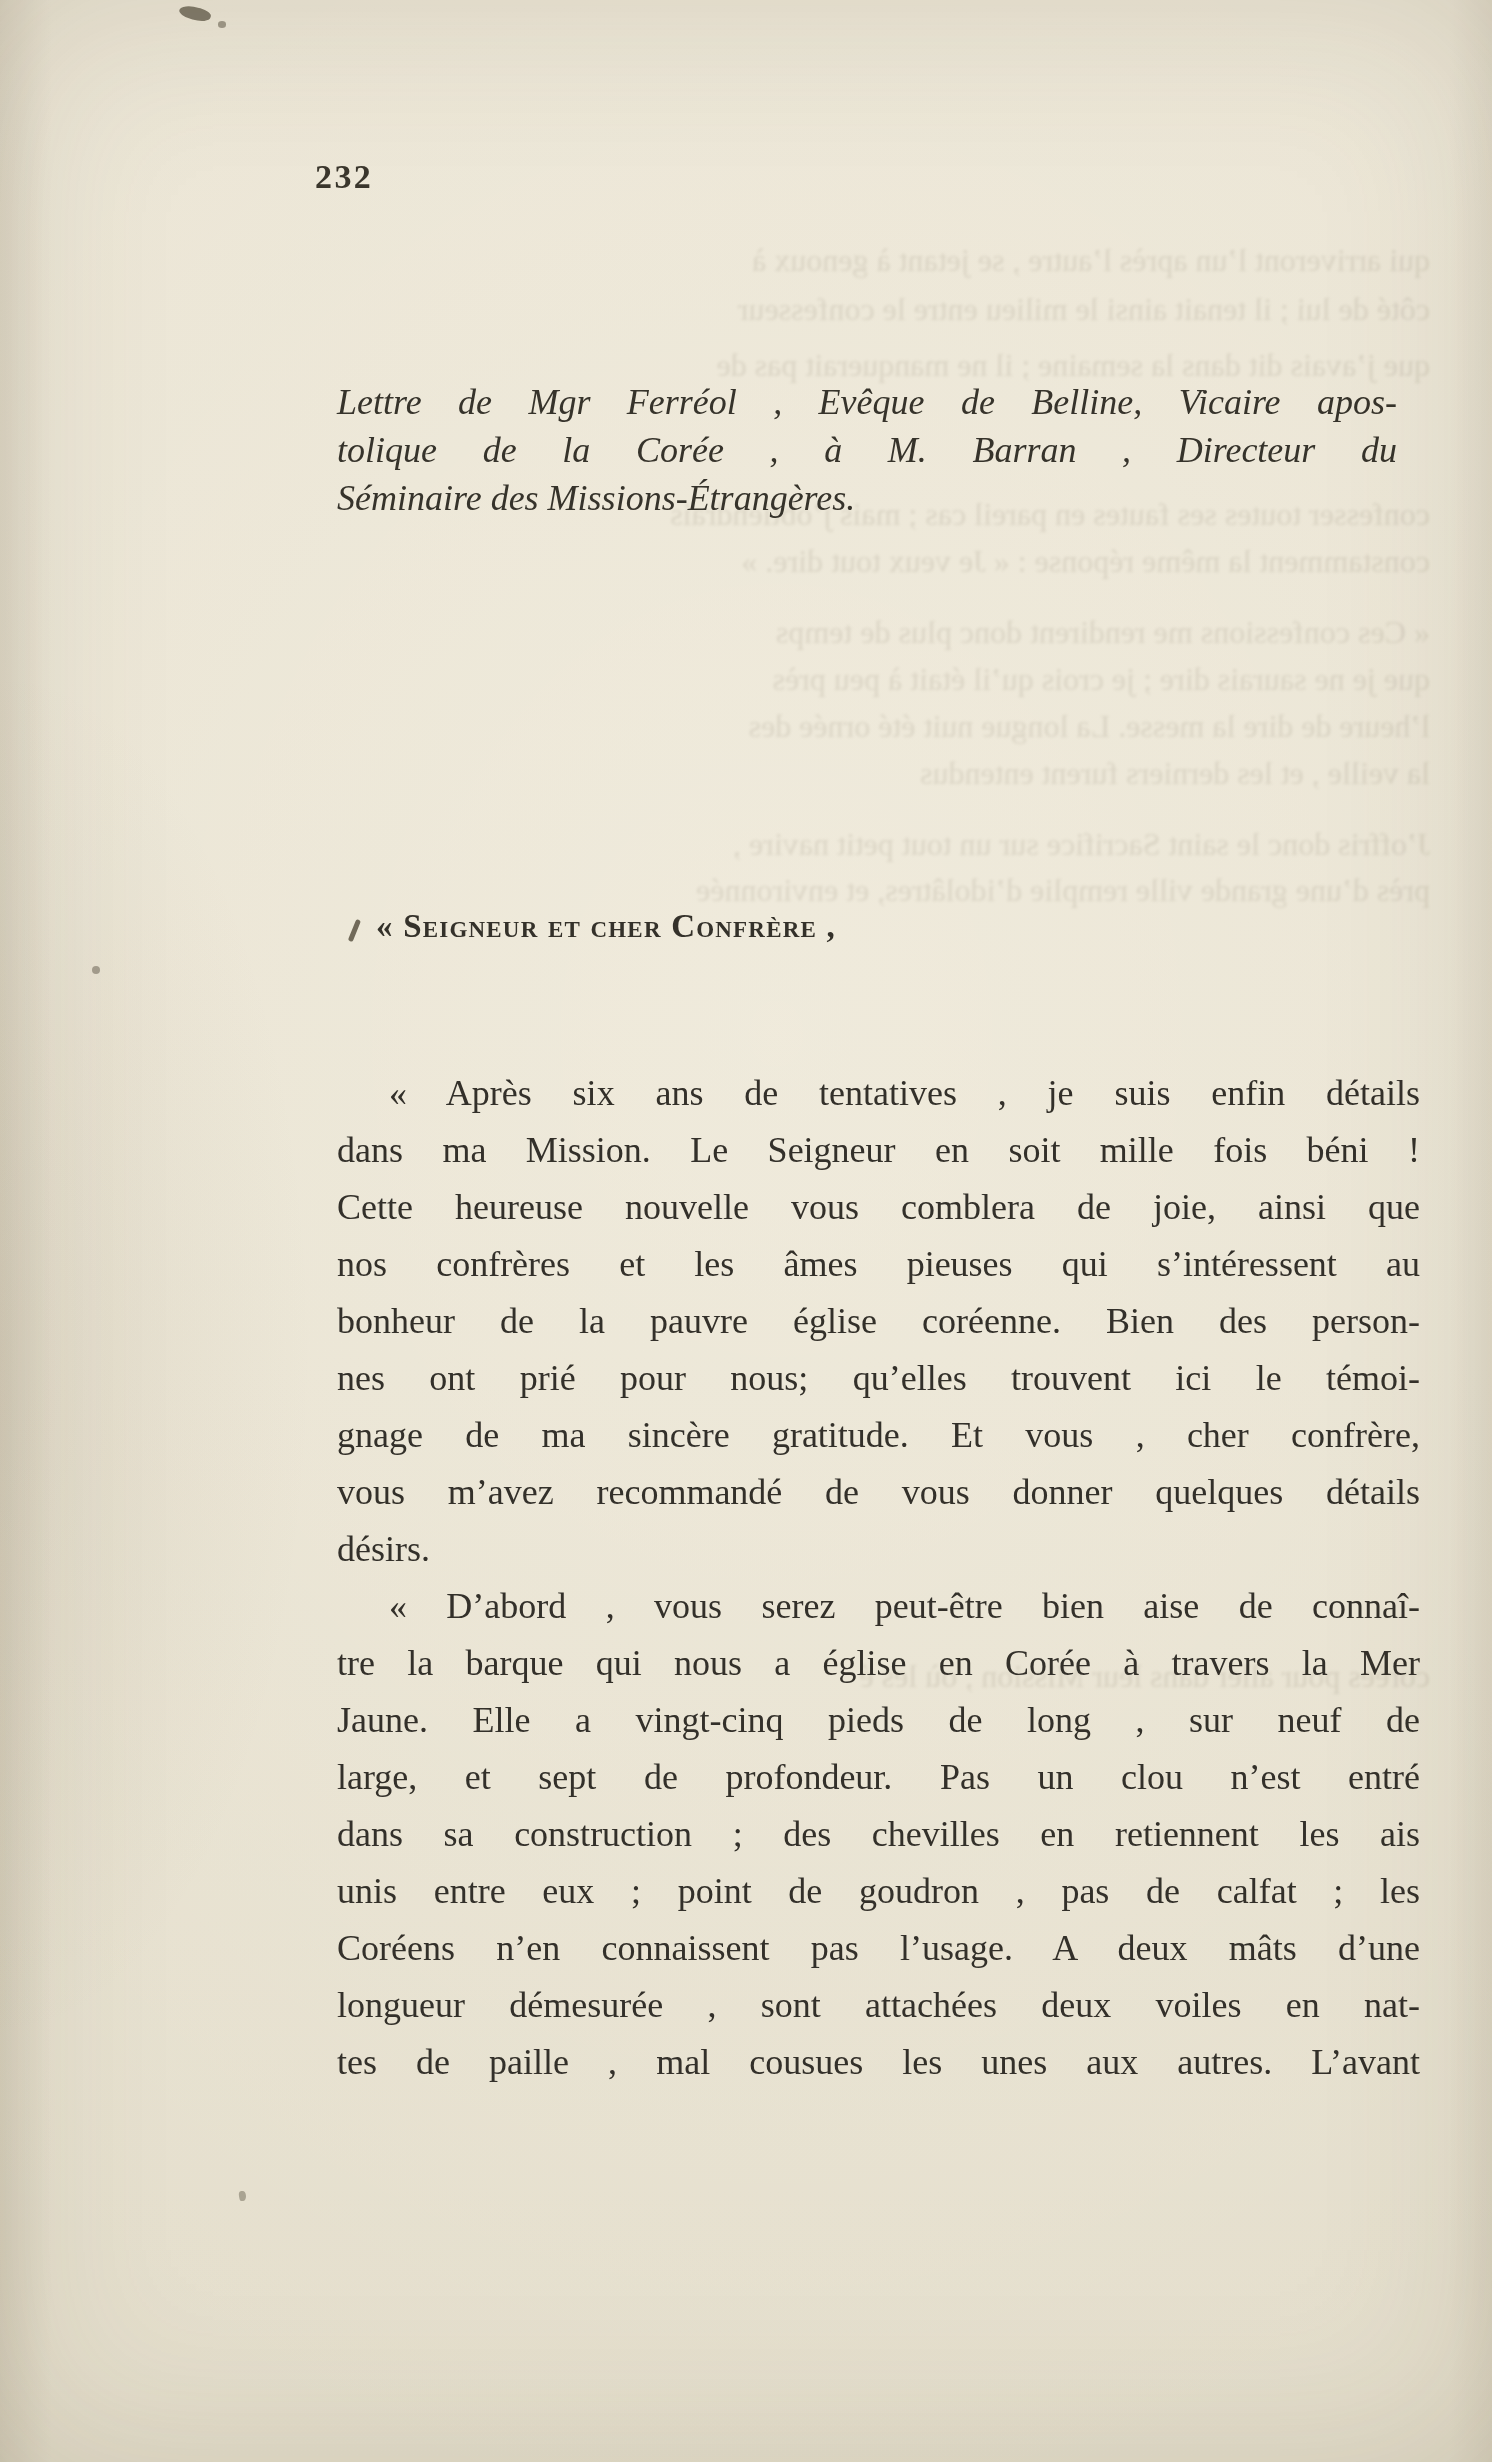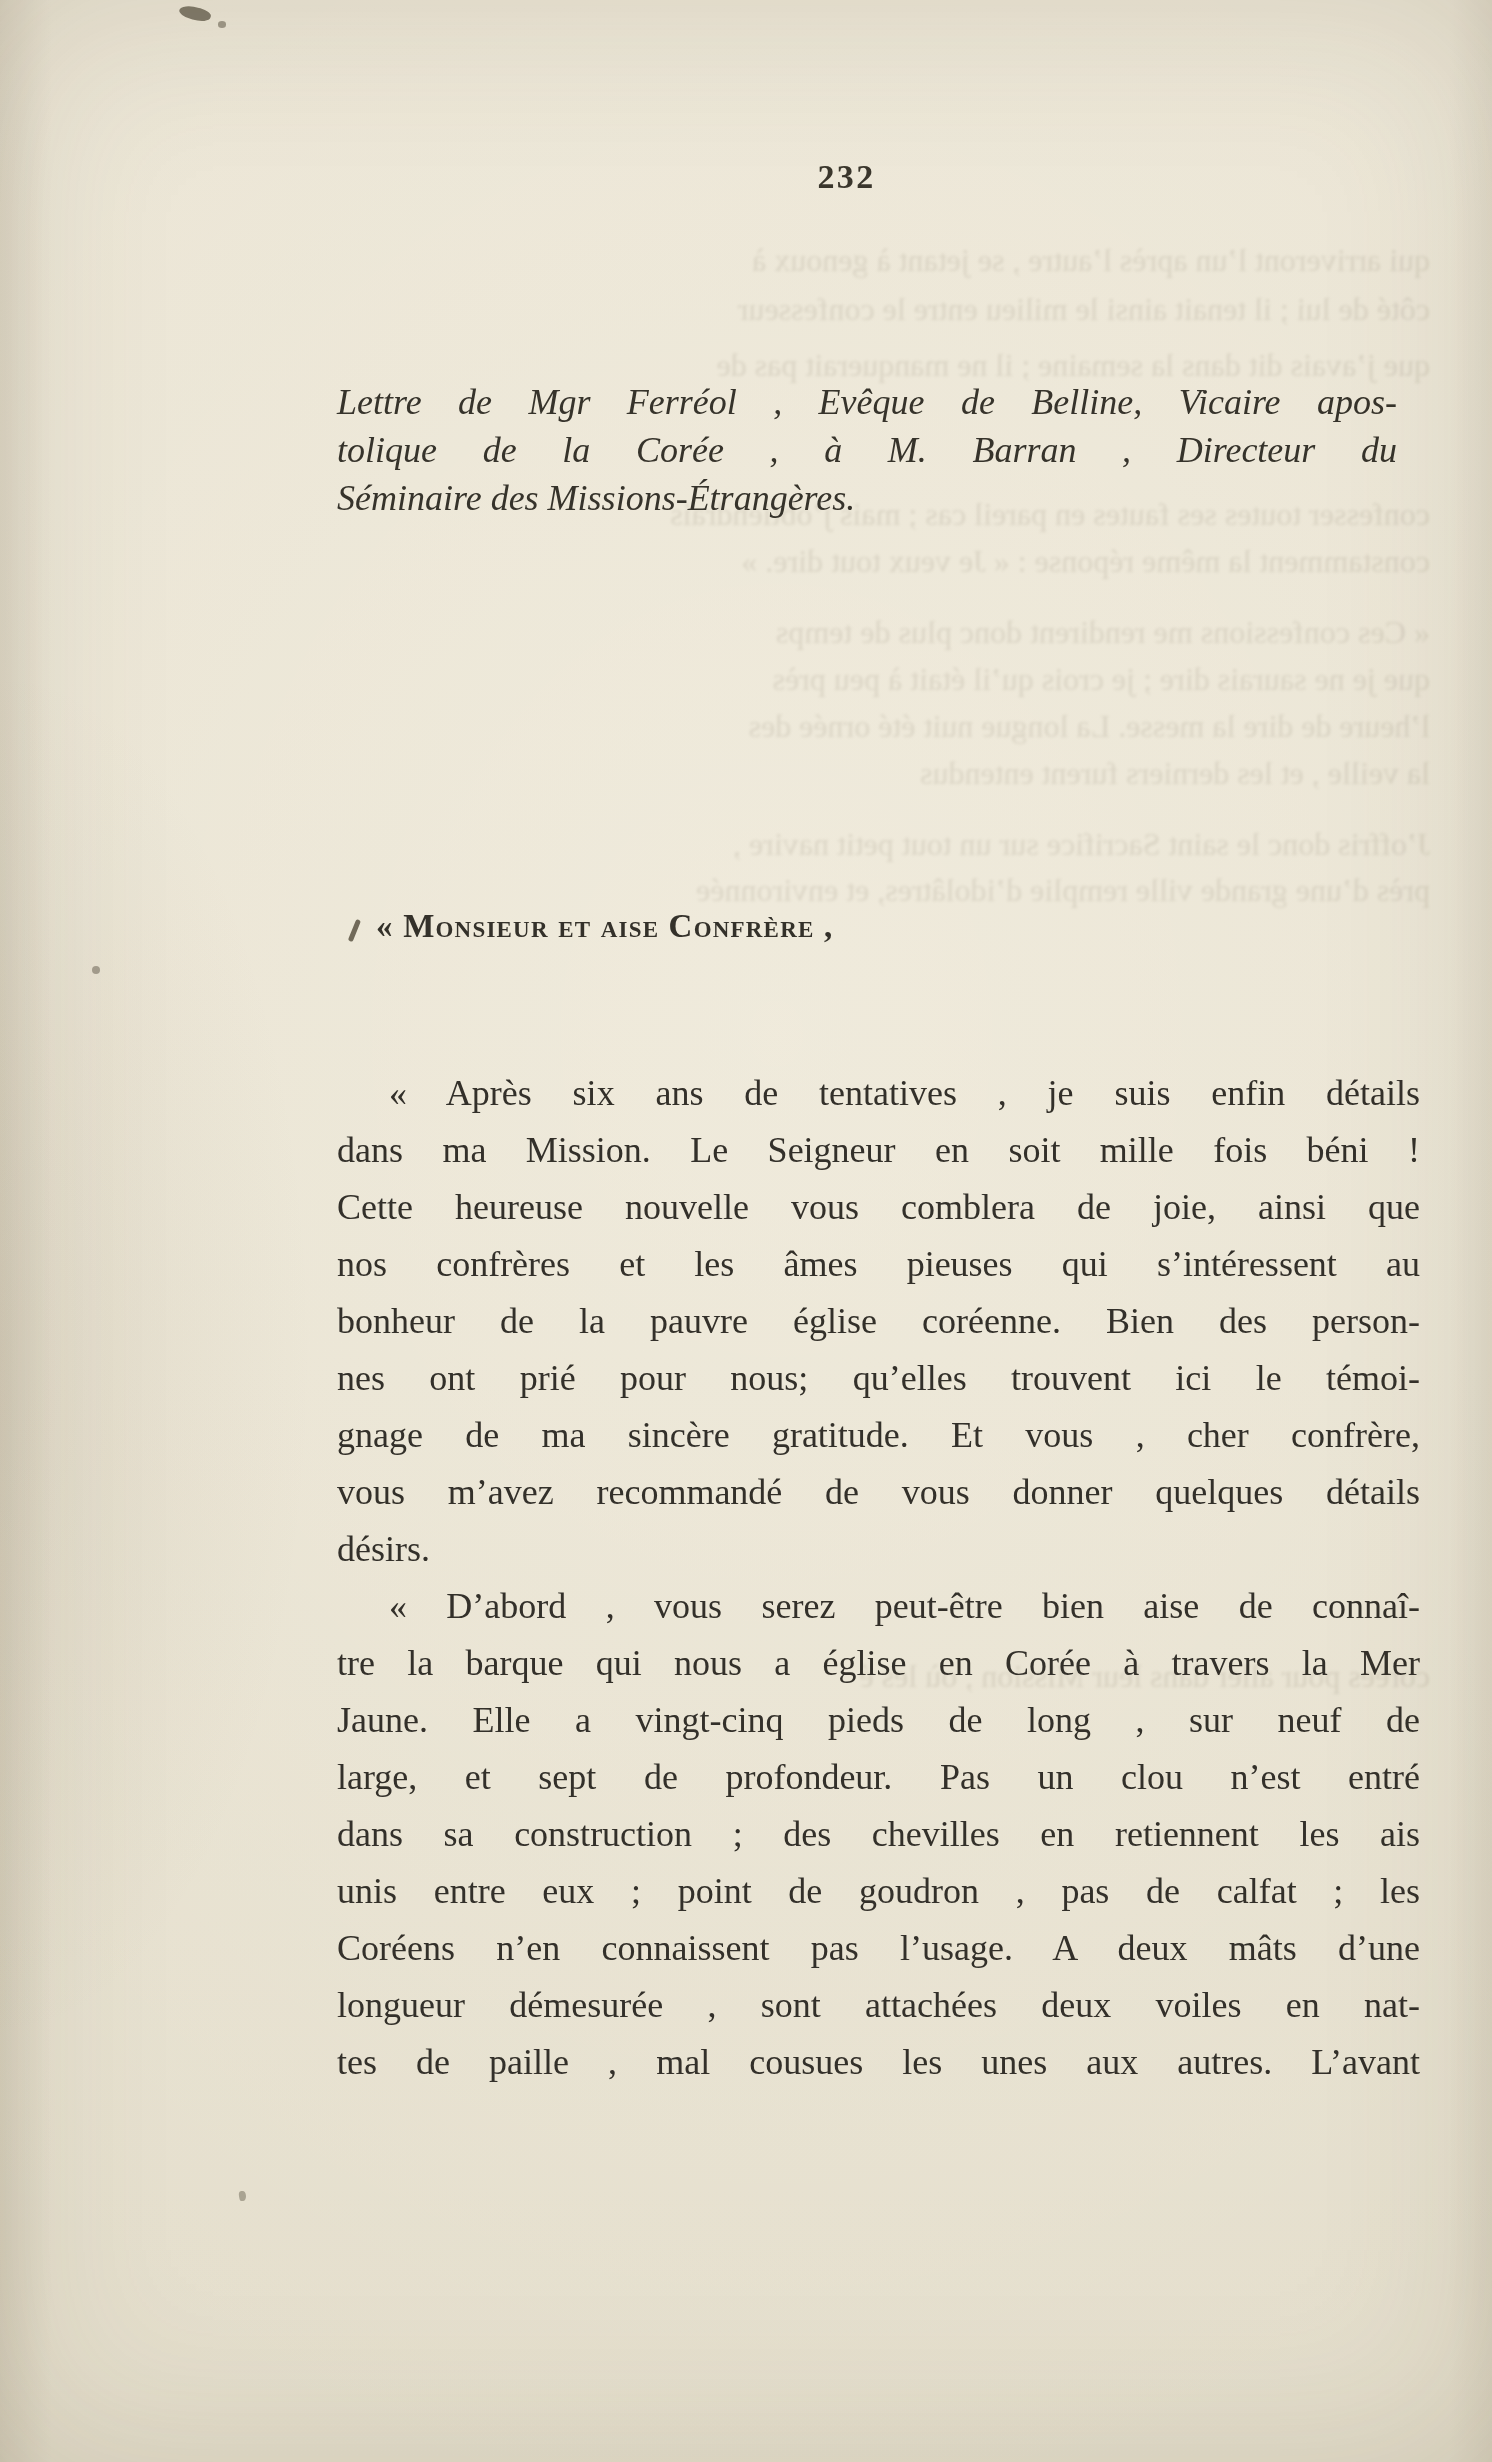--- a/index.html
+++ b/index.html
@@ -16,22 +16,22 @@
       linear-gradient(90deg, rgba(110,95,70,0.12) 0%, rgba(0,0,0,0) 3.5%, rgba(0,0,0,0) 97%, rgba(110,95,70,0.08) 100%),
       linear-gradient(180deg, #ebe5d5 0%, #e8e2d1 55%, #e4decc 100%);
   }
   .vignette {
     position: absolute; inset: 0; pointer-events: none;
     box-shadow: inset 0 0 178px rgba(96,80,52,0.16);
   }
 
   
   .pagenum {
-    position: absolute; top: 158px; left: 305px; width: 1083px;
-    text-align: center; font-size: 34px; font-weight: bold;
+    position: absolute; top: 158px; left: 315px; width: 1083px;
+    text-align: left; font-size: 34px; font-weight: bold;
     letter-spacing: 2.4px; color: #3a362c;
   }
   .title-block {
     position: absolute; top: 378px; left: 337px; width: 1060px;
     font-style: italic; font-size: 36px; line-height: 48px; color: #36332b;
   }
   .dateline {
     position: absolute; top: 701px; left: 337px; width: 1060px;
     text-align: center; font-size: 25px; line-height: 47px; color: #3b372e;
   }
@@ -97,21 +97,21 @@
 
   <div class="pagenum">232</div>
 
   <div class="title-block">
     <div class="tline">Lettre de Mgr Ferréol , Evêque de Belline, Vicaire apos-</div>
     <div class="tline">tolique de la Corée , à M. Barran , Directeur du</div>
     <div class="tline last">Séminaire des Missions-Étrangères.</div>
   </div>
 
 
-  <div class="salutation">« Monsieur et aise Confrère ,</div>
+  <div class="salutation">« Seigneur et cher Confrère ,</div>
 
   <div class="body-block">
     <div class="line indent">« Après six ans de tentatives , je suis enfin détails</div>
     <div class="line">dans ma Mission. Le Seigneur en soit mille fois béni !</div>
     <div class="line">Cette heureuse nouvelle vous comblera de joie, ainsi que</div>
     <div class="line">nos confrères et les âmes pieuses qui s’intéressent au</div>
     <div class="line">bonheur de la pauvre église coréenne. Bien des person-</div>
     <div class="line">nes ont prié pour nous; qu’elles trouvent ici le témoi-</div>
     <div class="line">gnage de ma sincère gratitude. Et vous , cher confrère,</div>
     <div class="line">vous m’avez recommandé de vous donner quelques détails</div>

